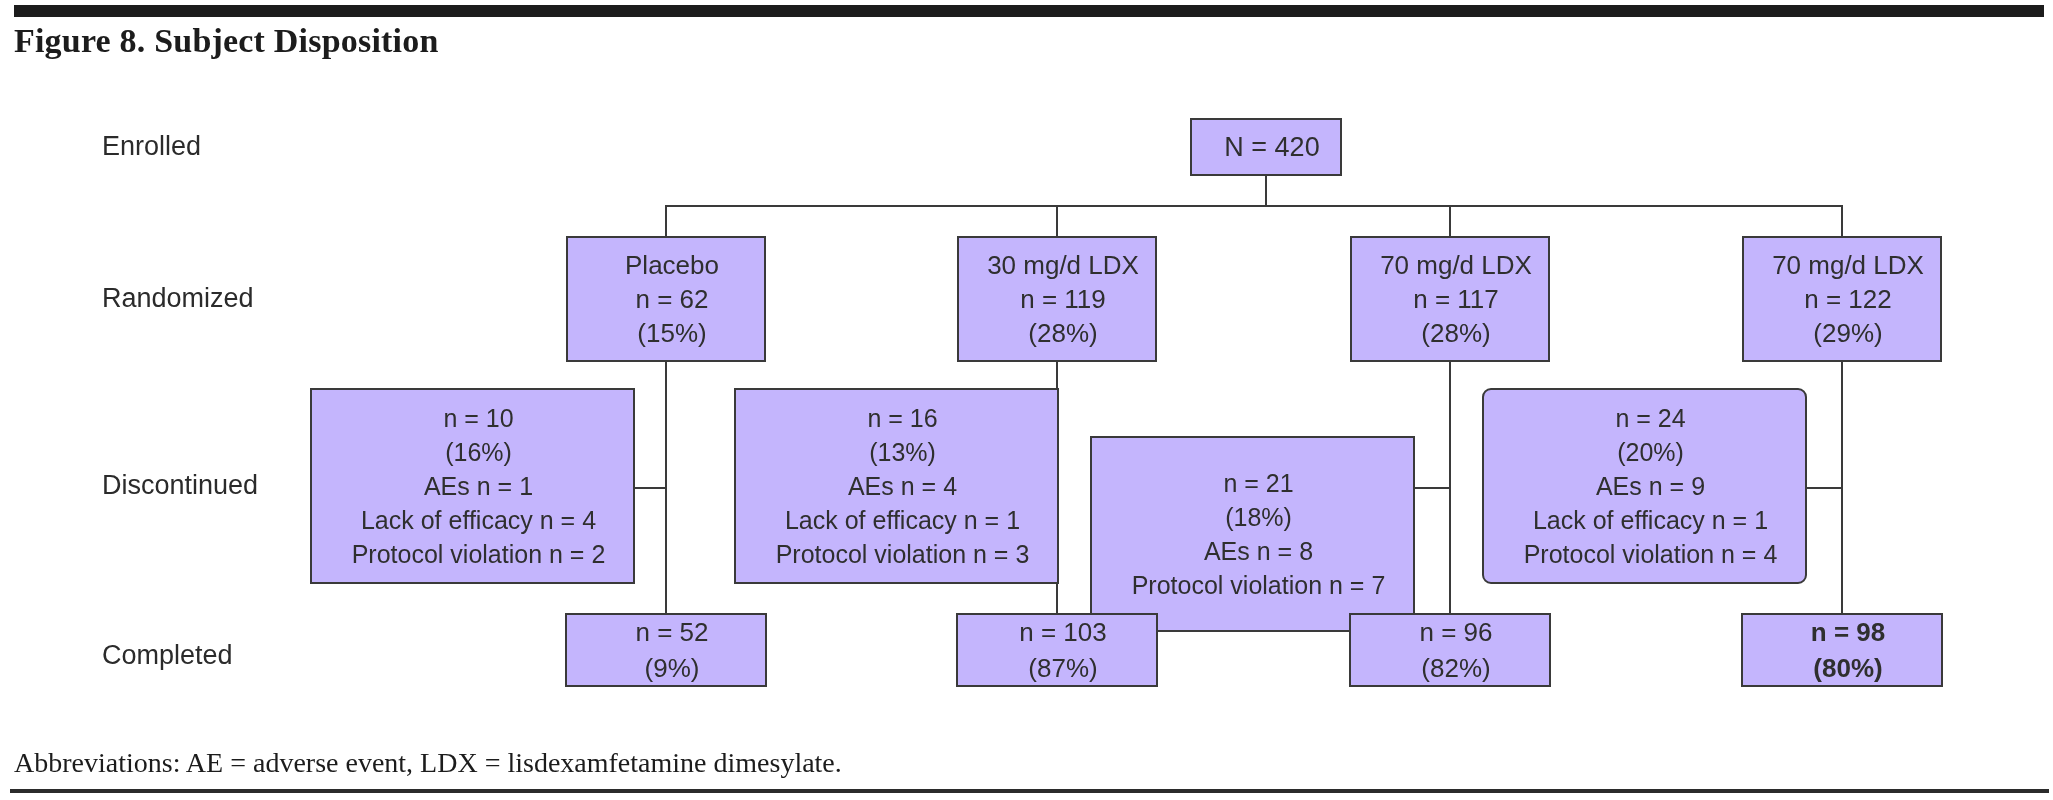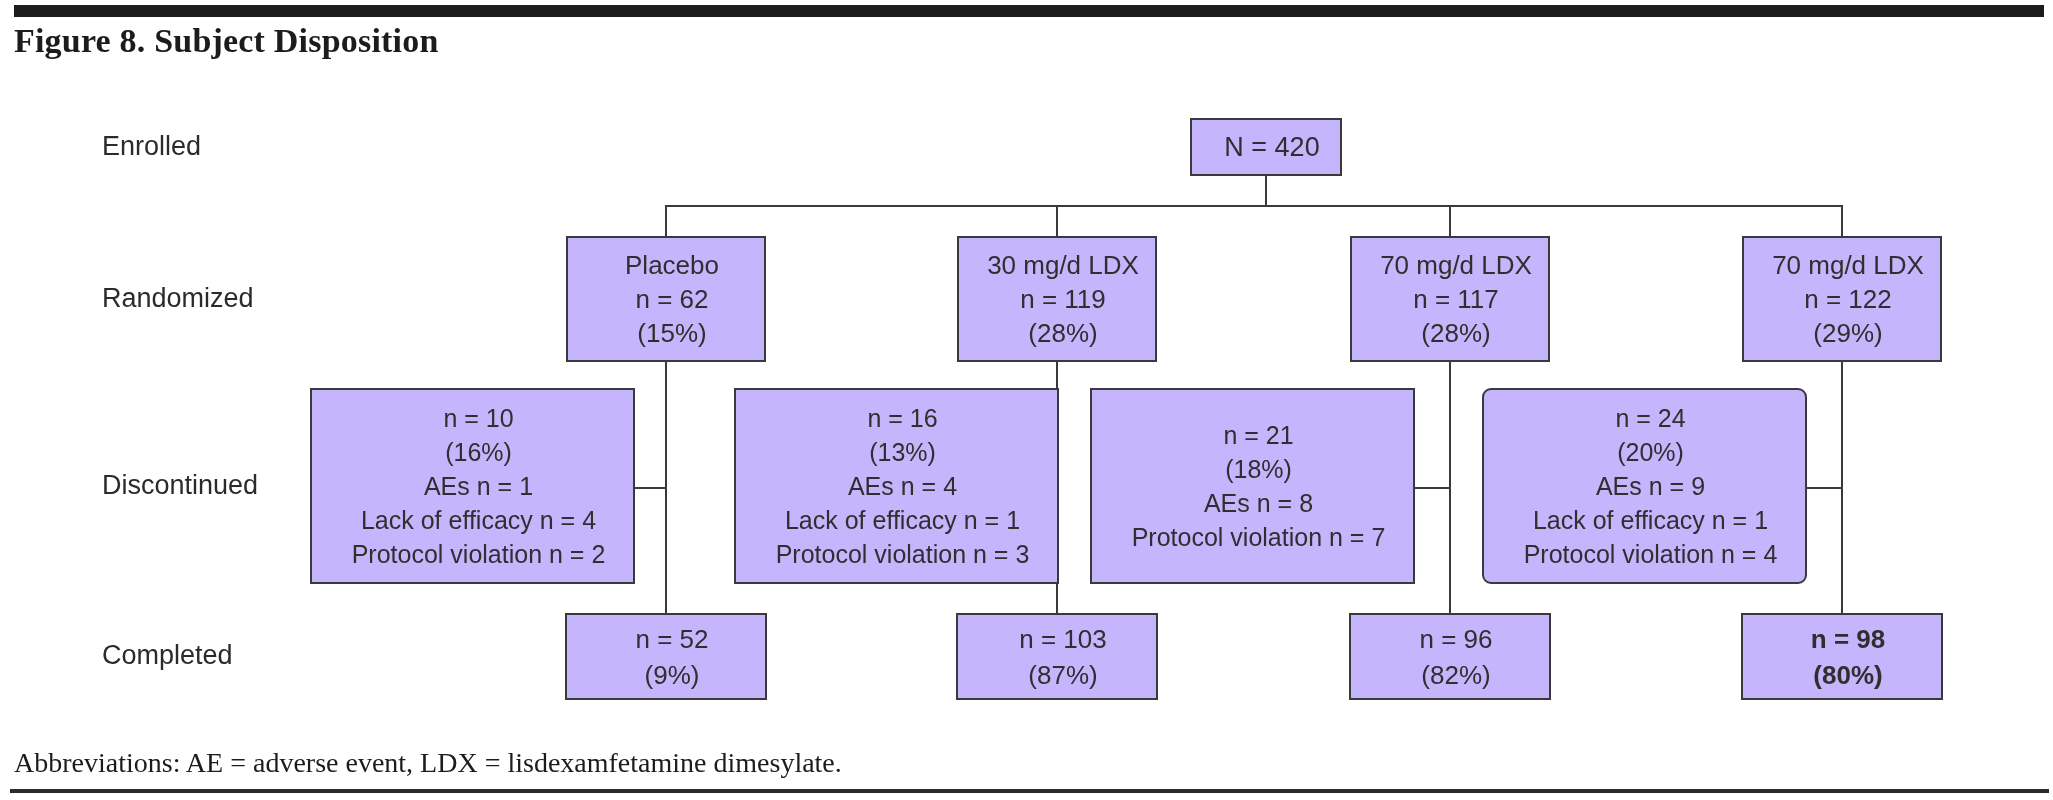--- a/index.html
+++ b/index.html
@@ -78,28 +78,28 @@
   }
   .rand-box {
     top: 236px; width: 200px; height: 126px;
     font-size: 26px; line-height: 34px;
   }
   .disc-box {
     top: 388px; width: 325px; height: 196px;
     font-size: 25px; line-height: 34px;
   }
   .comp-box {
-    top: 613px; width: 202px; height: 87px;
+    top: 613px; width: 202px; height: 74px;
     font-size: 26px; line-height: 36px;
   }
 
   .rand-box.c1 { left: 566px; }  .rand-box.c2 { left: 957px; }
   .rand-box.c3 { left: 1350px; } .rand-box.c4 { left: 1742px; }
   .disc-box.c1 { left: 310px; align-items: center; }  .disc-box.c2 { left: 700px; margin-left: 34px; }
-  .disc-box.c3 { left: 1090px; } .disc-box.c4 { left: 1482px; border-radius: 9px; }
+  .disc-box.c3 { left: 1090px; margin-top: 48px; } .disc-box.c4 { left: 1482px; border-radius: 9px; }
   .comp-box.c1 { left: 565px; }  .comp-box.c2 { left: 956px; }
   .comp-box.c3 { left: 1349px; } .comp-box.c4 { left: 1741px; font-weight: bold; }
 
   
   .hline, .vline { position: absolute; background: #3a3a3a; }
   .hline { height: 2px; }
   .vline { width: 2px; }
 
   .stub-n        { left: 1265px; top: 174px; height: 31px; }
   .branch        { left: 665px;  top: 205px; width: 1178px; }

